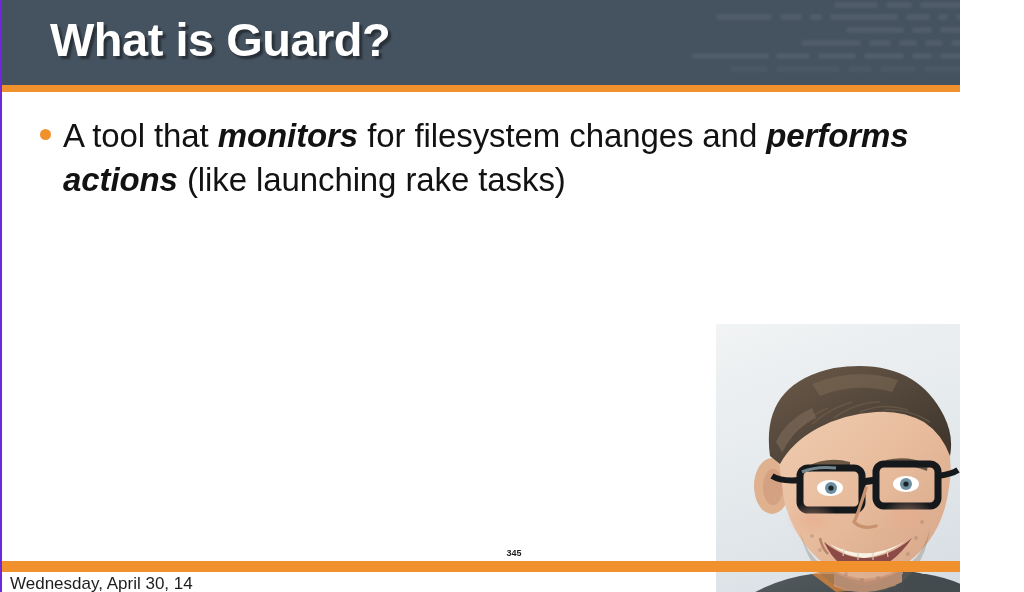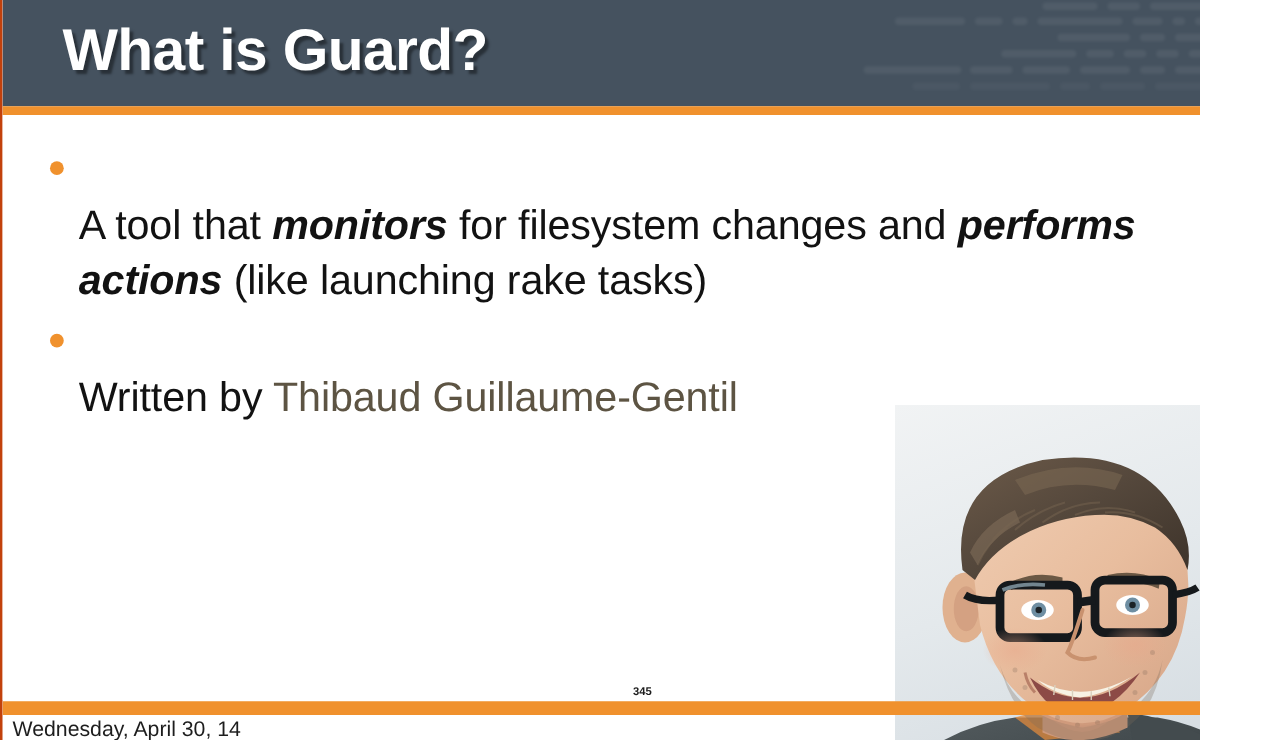--- a/index.html
+++ b/index.html
@@ -11,21 +11,21 @@
     font-family: "Liberation Sans", sans-serif;
   }
 
   .slide {
     position: relative;
     width: 960px;
     height: 592px;
     background: #ffffff;
     overflow: hidden;
     box-sizing: border-box;
-    border-left: 2px solid #c2410c;
+    border-left: 2px solid #6d28d9;
   }
 
   
   .header {
     position: absolute;
     left: 0;
     top: 0;
     width: 1024px;
     height: 85px;
     background: #45525f;
@@ -99,21 +99,20 @@
     margin-top: 15px;
     margin-right: 12px;
   }
   .bullet-text {
     flex: 1 1 auto;
     font-size: 33px;
     line-height: 44px;
     color: #121212;
     font-family: "Liberation Sans", sans-serif;
     letter-spacing: -0.1px;
-    margin-top: 44px;
   }
   .em-bold {
     font-weight: bold;
     font-style: italic;
   }
   .link-name {
     color: #5d5443;
   }
 
   
@@ -213,24 +212,20 @@
 
   <div class="body-area">
 
     <div class="bullet-list">
 
       <div class="bullet-row">
         <div class="bullet-dot"></div>
         <div class="bullet-text"><span>A tool that </span><span class="em-bold">monitors</span><span> for filesystem changes and </span><span class="em-bold">performs actions</span><span> (like launching rake tasks)</span></div>
       </div>
 
-      <div class="bullet-row">
-        <div class="bullet-dot"></div>
-        <div class="bullet-text"><span>Written by </span><span class="link-name">Thibaud Guillaume-Gentil</span></div>
-      </div>
 
     </div>
 
     <div class="photo">
       <svg width="297" height="301" viewBox="0 0 297 301">
         <defs>
           <linearGradient id="bgGrad" x1="0" y1="0" x2="0.35" y2="1">
             <stop offset="0%" stop-color="#f1f3f4"></stop>
             <stop offset="55%" stop-color="#e4e9ec"></stop>
             <stop offset="100%" stop-color="#d7dee3"></stop>

